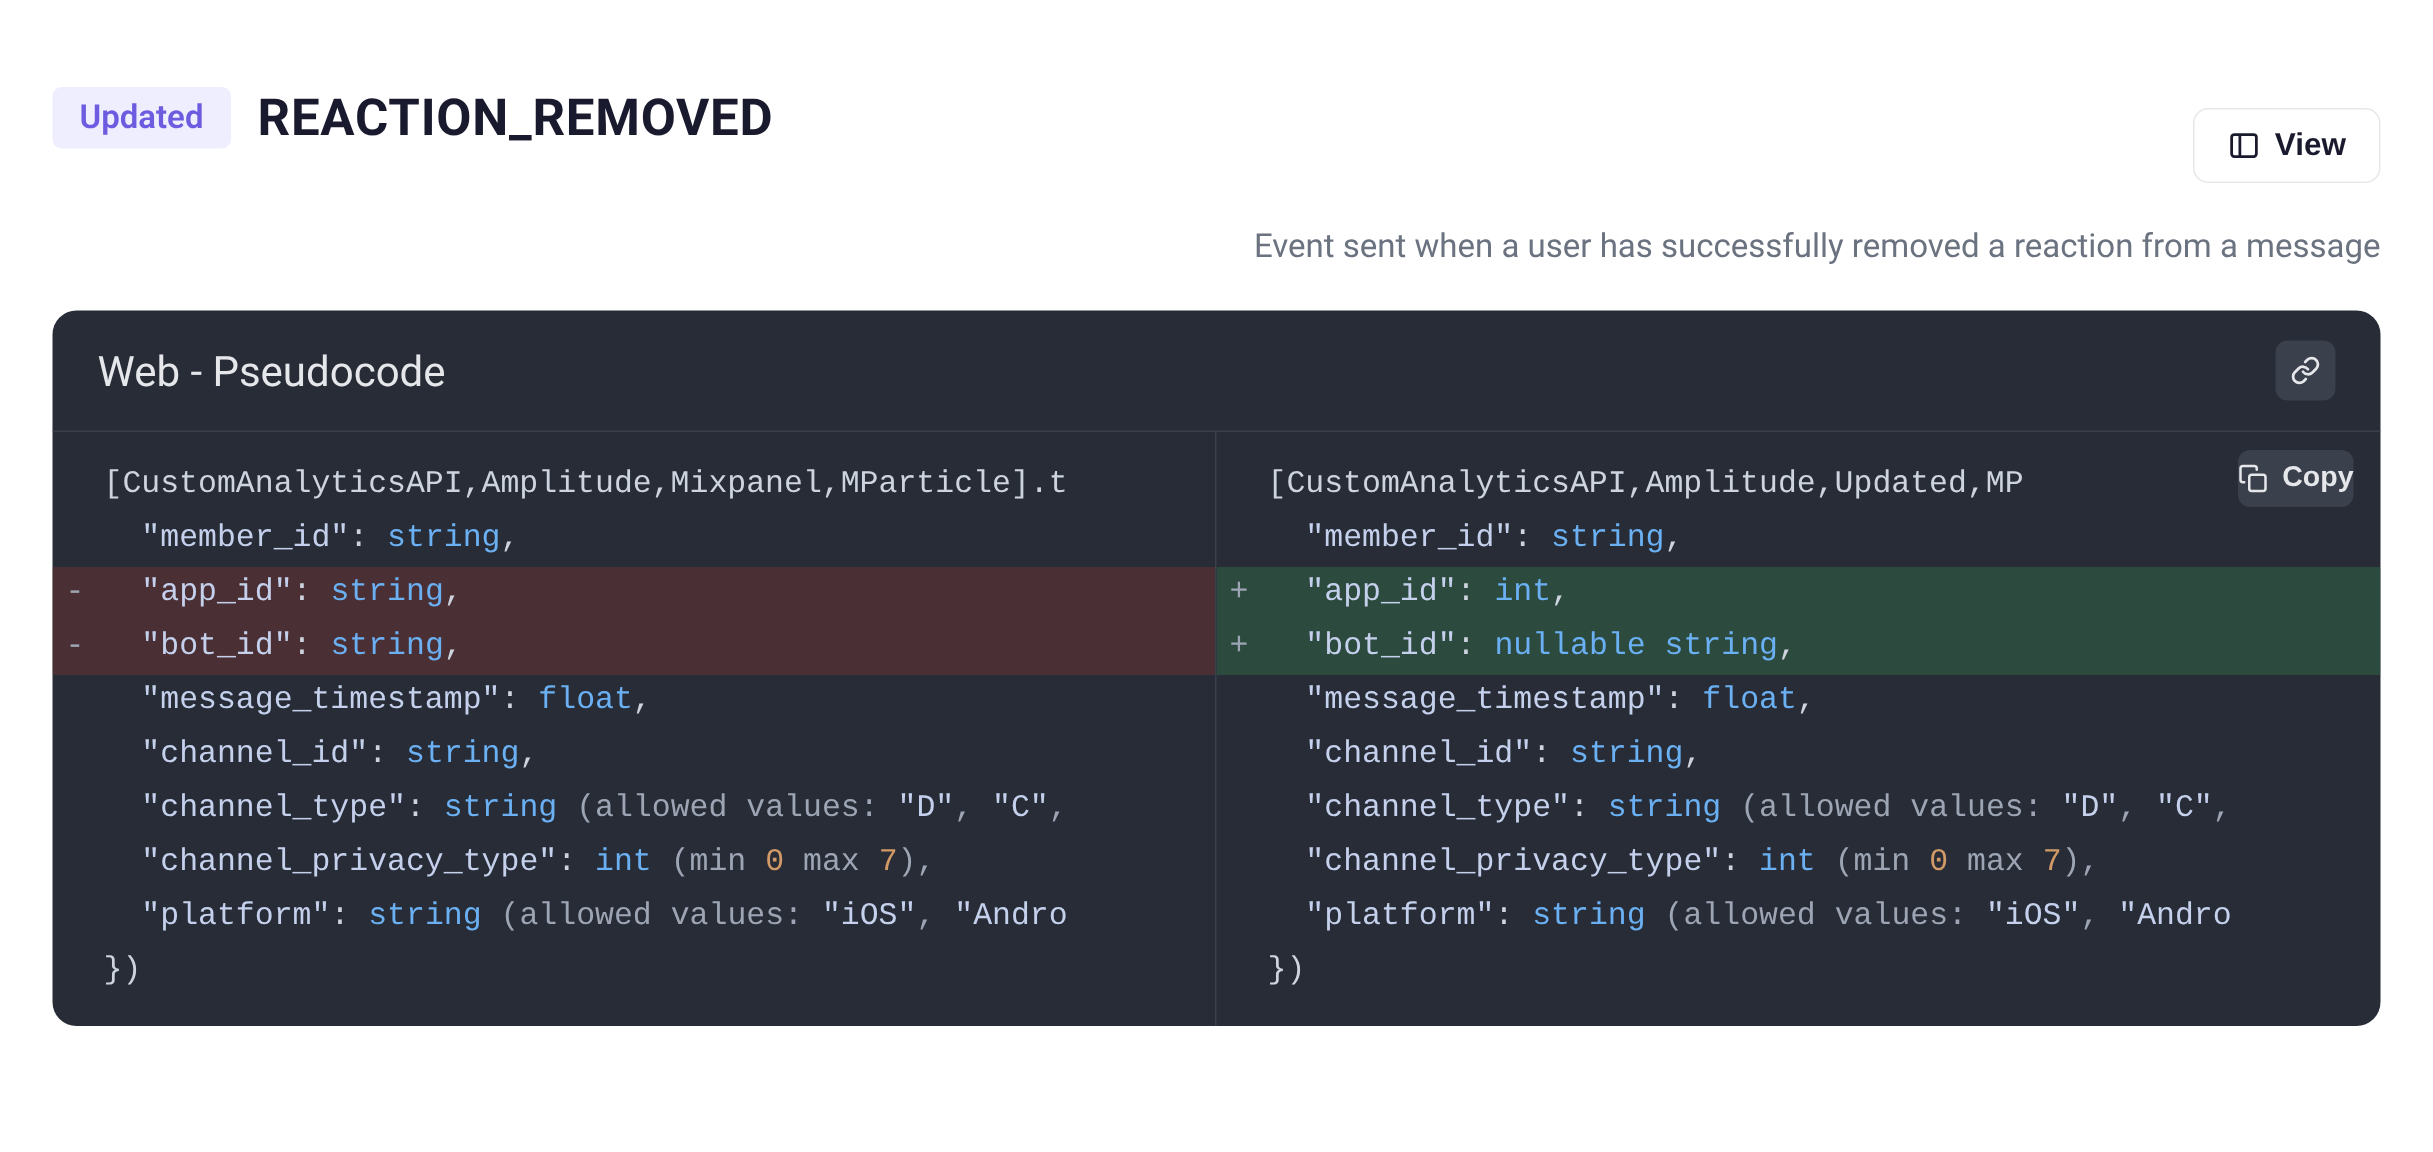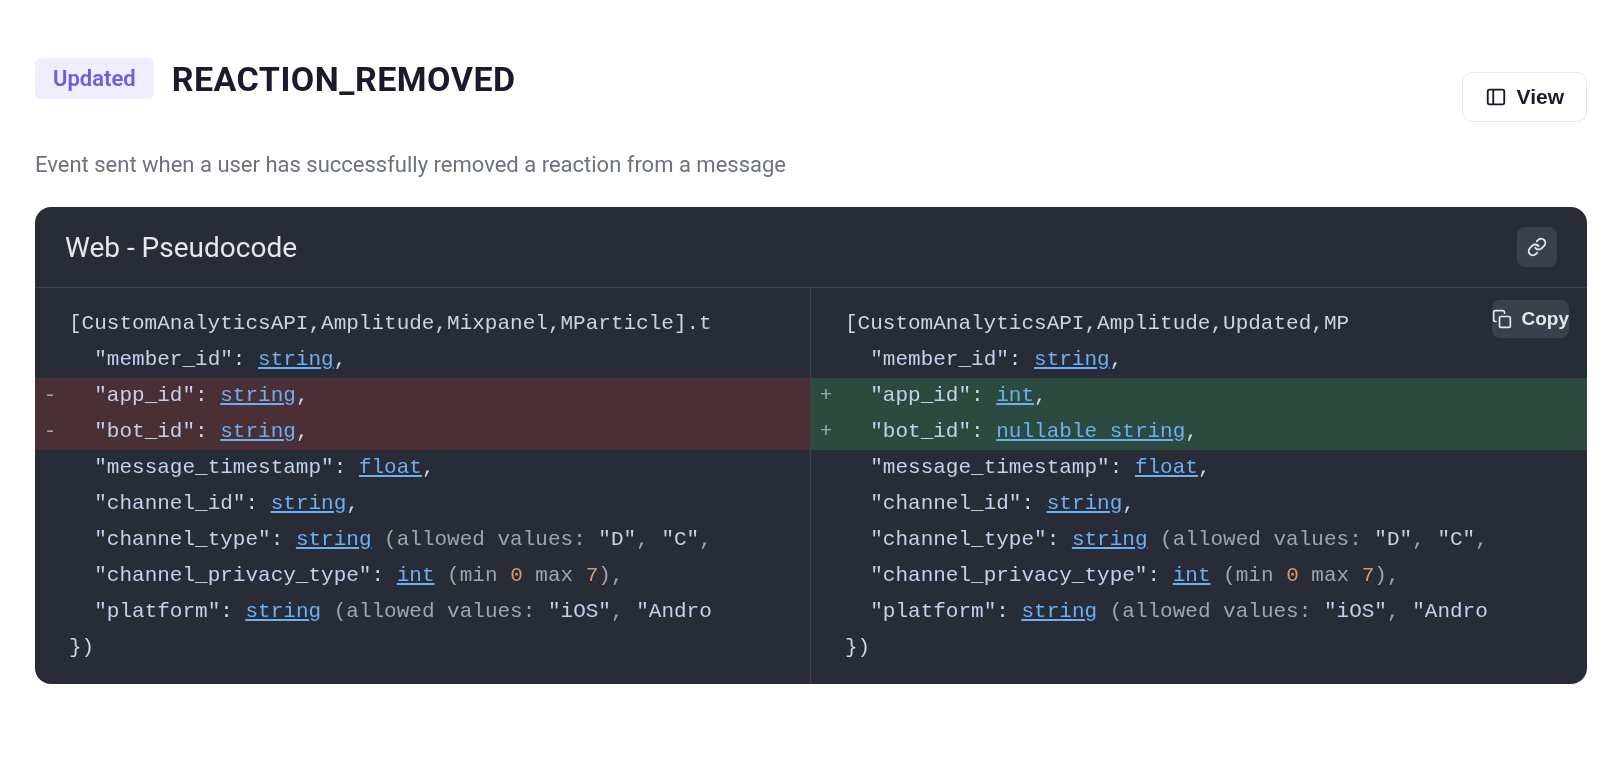--- a/index.html
+++ b/index.html
@@ -61,20 +61,21 @@
 
     .view-button svg {
       width: 22px;
       height: 22px;
     }
 
     .description {
       font-size: 22px;
       color: #6b7280;
       margin-bottom: 30px;
+      text-align: right;
     }
 
     .code-card {
       background: #272c36;
       border-radius: 16px;
       overflow: hidden;
       position: relative;
     }
 
     .code-header {
@@ -155,21 +156,20 @@
     .line-added {
       background: #2d4a3e;
     }
 
     .tok-str {
       color: #c4d0ec;
     }
 
     .tok-type {
       color: #6ab0f3;
-      text-decoration: underline;
     }
 
     .tok-punc {
       color: #cdd4df;
     }
 
     .tok-num {
       color: #d19a66;
     }
 

